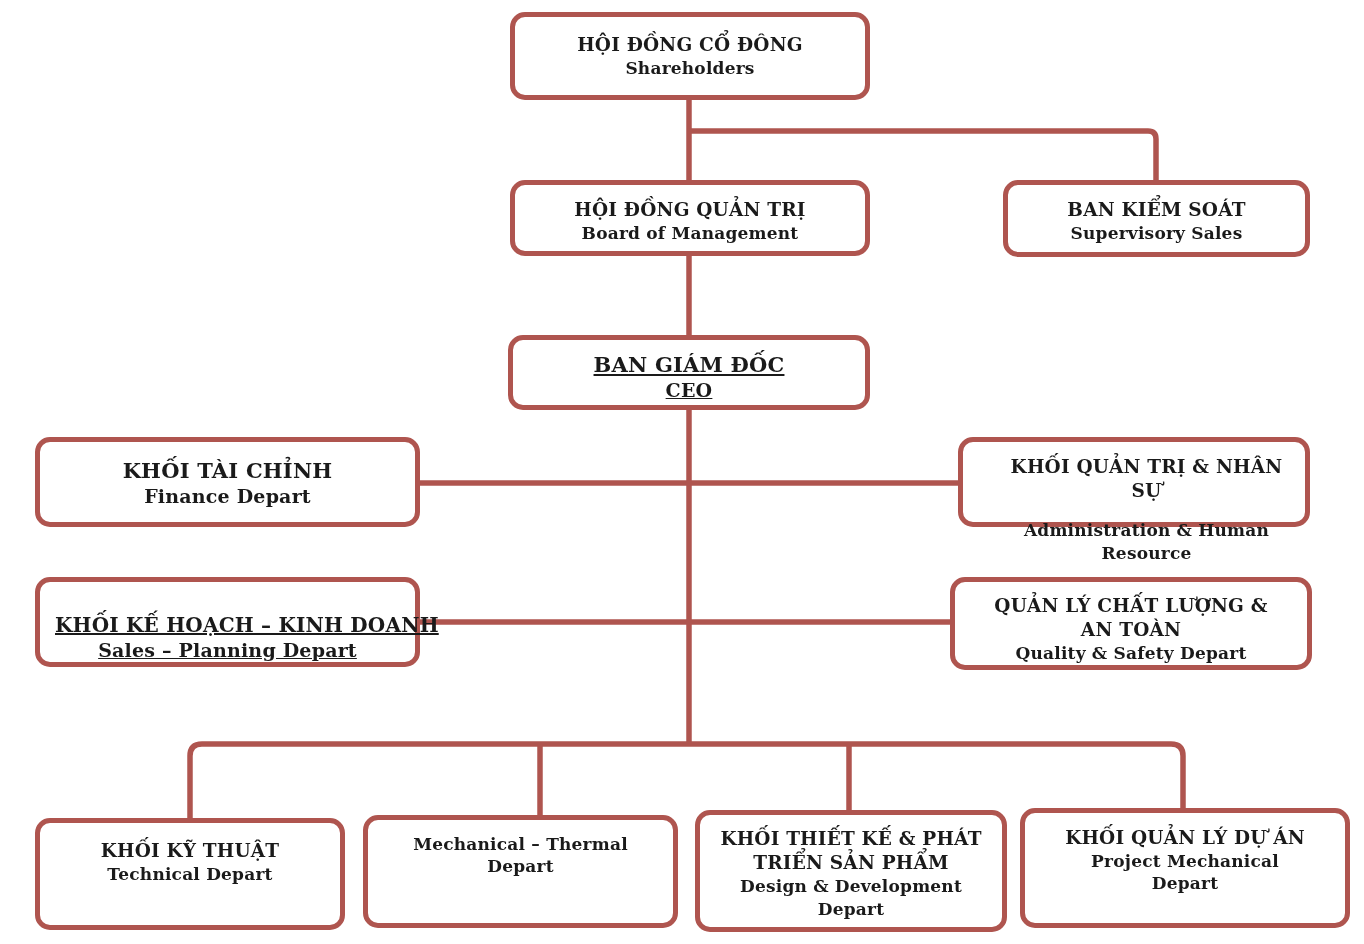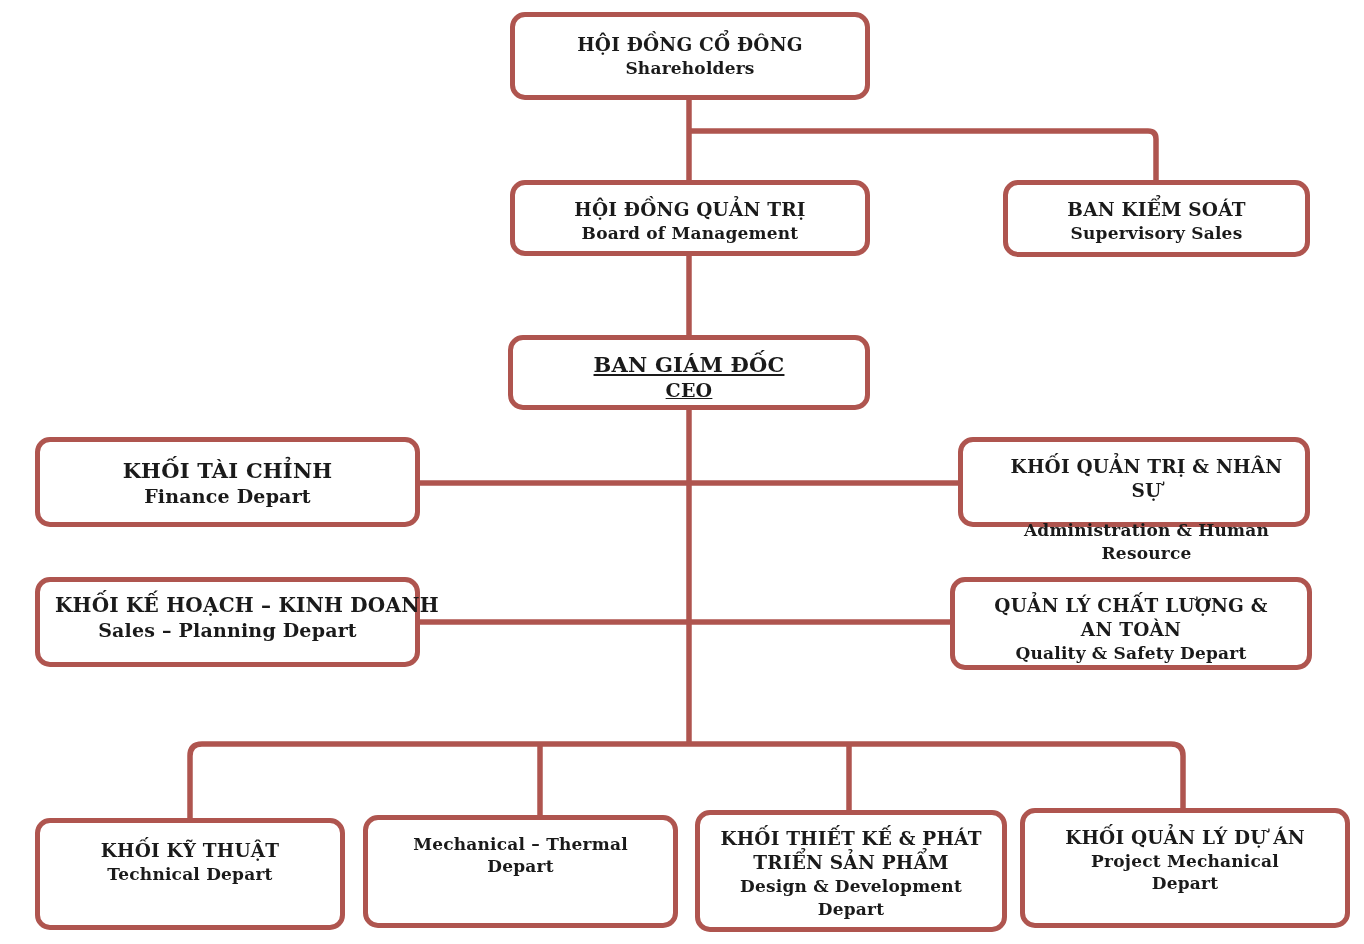--- a/index.html
+++ b/index.html
@@ -50,21 +50,21 @@
   .node--lg .title    { font-size: 21px; }
   .node--lg .subtitle { font-size: 19px; }
 
   
   .node--shareholders { left: 510px;  top: 12px;  width: 360px; height: 88px;  padding-top: 16px; }
   .node--board        { left: 510px;  top: 180px; width: 360px; height: 76px;  }
   .node--supervisory  { left: 1003px; top: 180px; width: 307px; height: 77px;  }
   .node--ceo          { left: 508px;  top: 335px; width: 362px; height: 75px;  padding-top: 11px; text-decoration: underline; }
   .node--finance      { left: 35px;   top: 437px; width: 385px; height: 90px;  padding-top: 15px; }
   .node--admin        { left: 958px;  top: 437px; width: 352px; height: 90px; padding-left: 40px;  }
-  .node--sales        { left: 35px;   top: 577px; width: 385px; height: 90px;  padding-top: 10px; }
+  .node--sales        { left: 35px;   top: 577px; width: 385px; height: 90px;  padding-top: 30px; text-decoration: underline; }
   .node--quality      { left: 950px;  top: 577px; width: 362px; height: 93px;  padding-top: 12px; }
   .node--technical    { left: 35px;   top: 818px; width: 310px; height: 112px; padding-top: 16px; }
   .node--mechanical   { left: 363px;  top: 815px; width: 315px; height: 113px; }
   .node--design       { left: 695px;  top: 810px; width: 312px; height: 122px; padding-top: 12px; }
   .node--project      { left: 1020px; top: 808px; width: 330px; height: 120px; }
 
   
   .node--sales .title          { font-size: 20px; white-space: nowrap; }
   .node--admin .subtitle       { max-width: 280px; margin: 16px auto; }
   .node--quality .title        { max-width: 305px; margin: 0 auto; }

